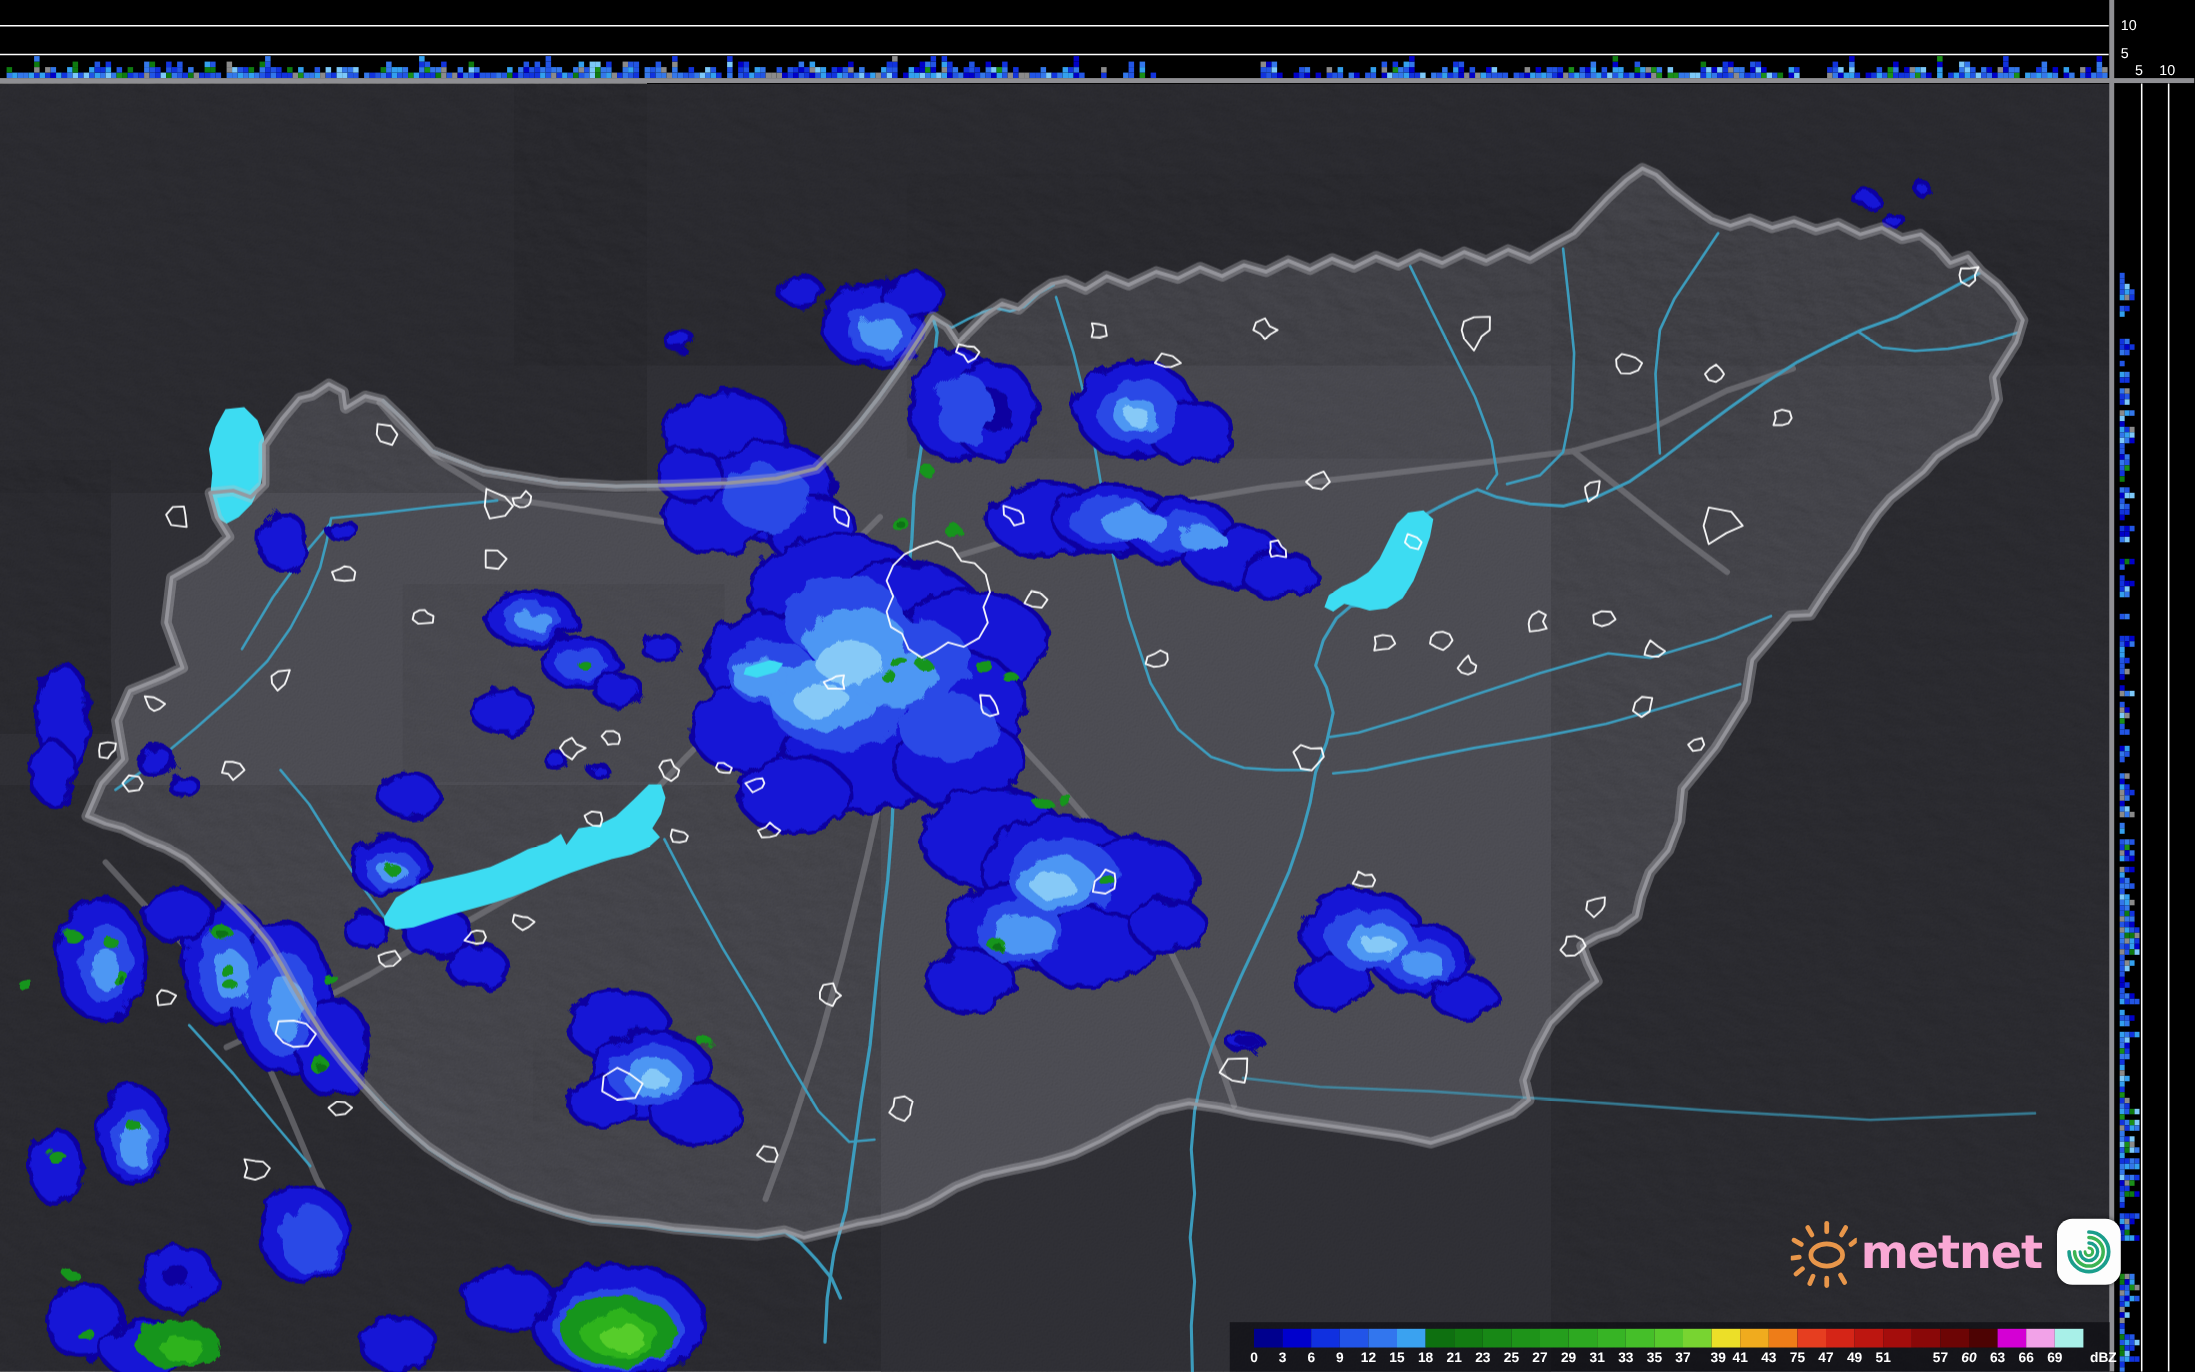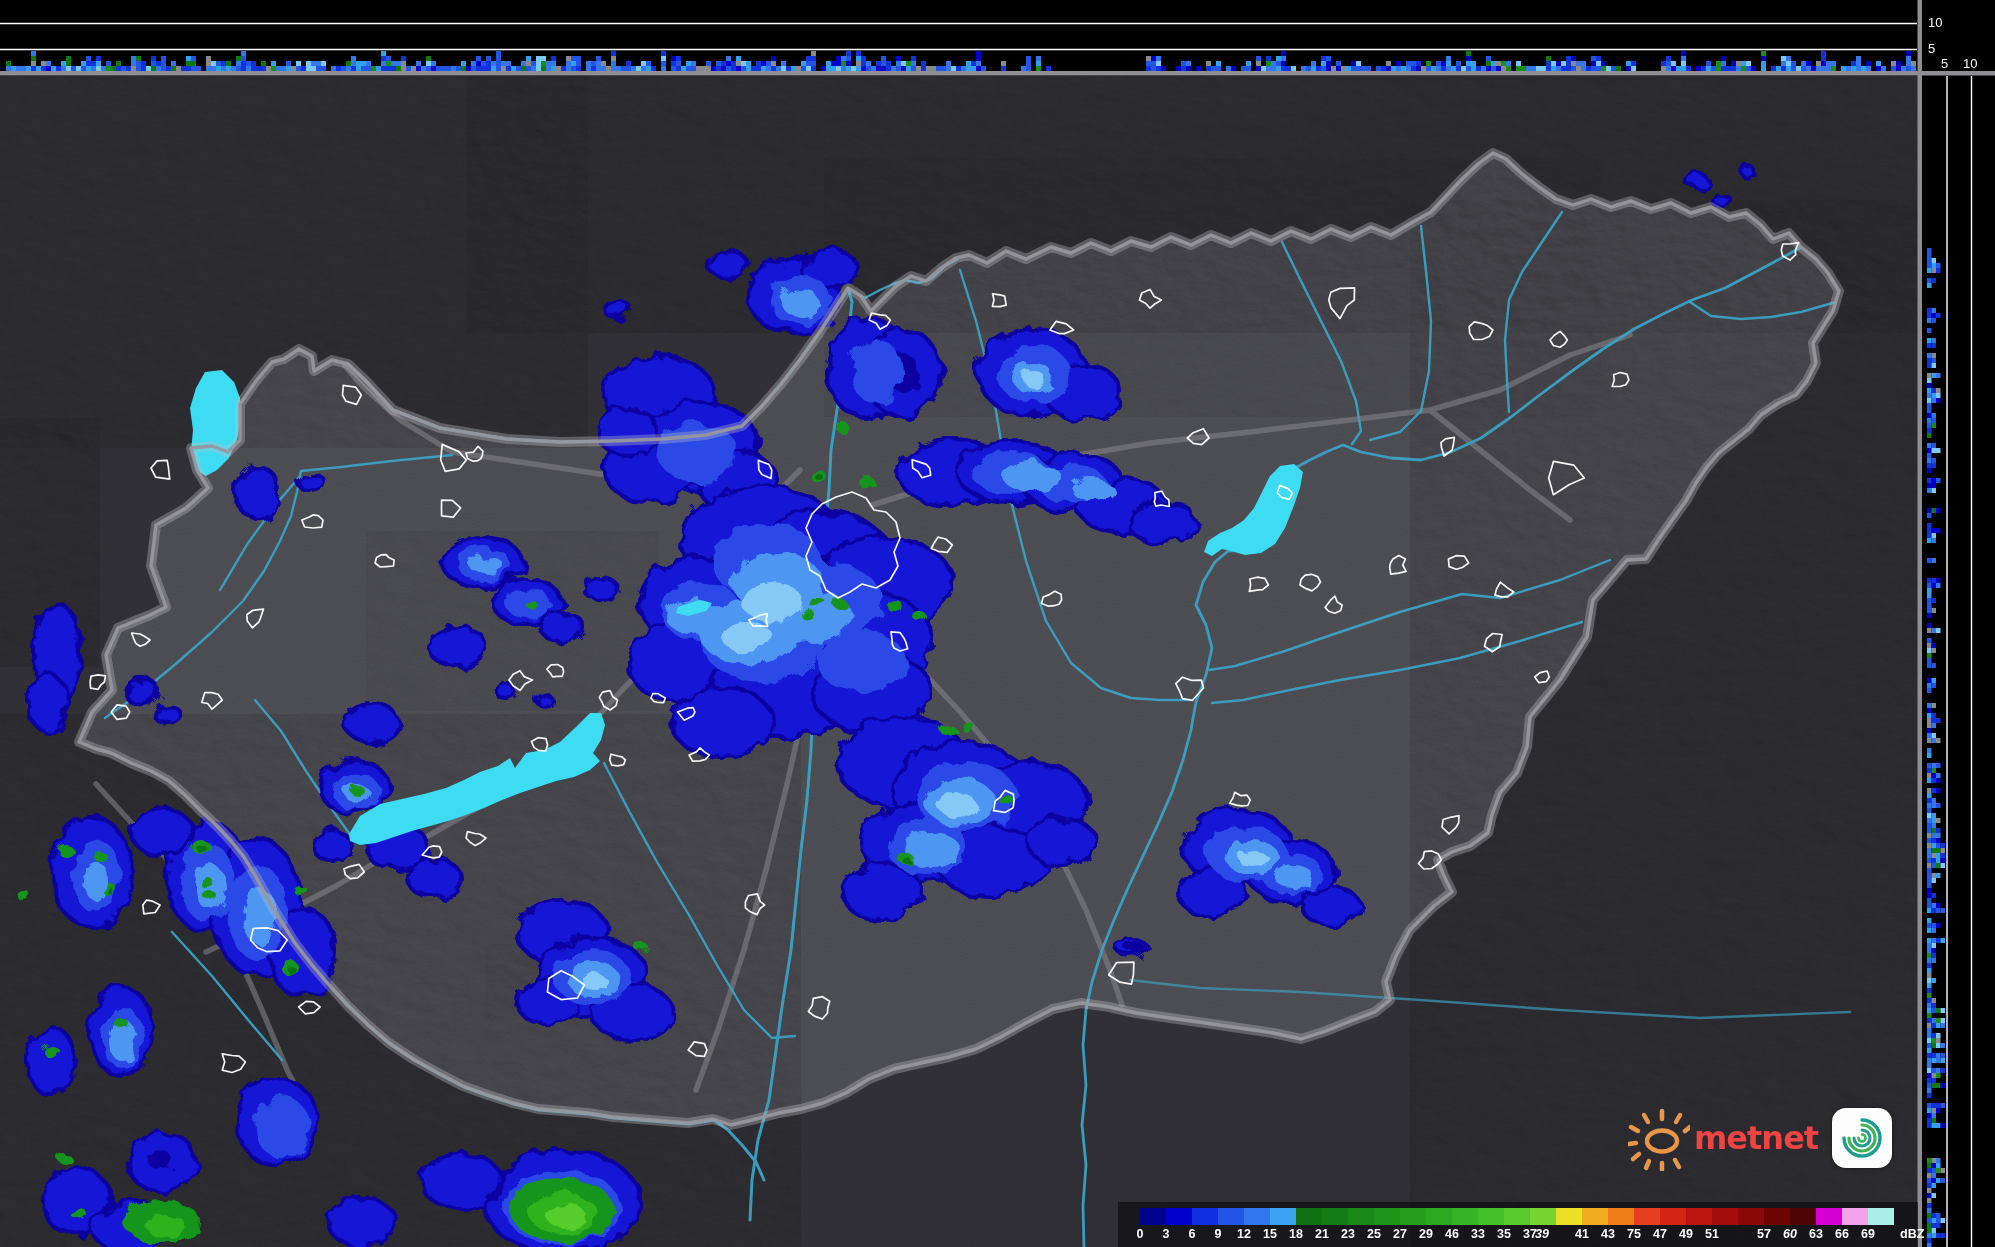--- a/index.html
+++ b/index.html
@@ -16,21 +16,21 @@
   
   .axlab{position:absolute;z-index:6;color:#fff;font-size:13px;font-weight:normal;line-height:13px;}
   
   #legend{position:absolute;z-index:6;left:1118px;top:1202px;width:800px;height:45px;
           background:rgba(6,6,10,.58);}
   #legend .cell{position:absolute;top:6px;height:17px;width:26px;}
   #legend .tick{position:absolute;top:25px;transform:translateX(-50%);font-size:12.5px;font-weight:bold;color:#fff;}
   #legend .unit{position:absolute;top:25px;font-size:12.5px;font-weight:bold;color:#fff;}
   
   #brand{position:absolute;z-index:6;left:1628px;top:1096px;width:300px;height:84px;display:flex;align-items:center;}
-  #brand-name{color:#ef4444;font-size:32px;font-weight:bold;letter-spacing:-1px;margin-left:4px;
+  #brand-name{color:#f9a8d4;font-size:42px;font-weight:bold;letter-spacing:-1px;margin-left:4px;
               font-family:"DejaVu Sans","Liberation Sans",sans-serif;}
   #app-icon{margin-left:14px;width:60px;height:60px;background:#fdfdfd;border-radius:14px;
             display:flex;align-items:center;justify-content:center;box-shadow:0 0 4px rgba(0,0,0,.5);}
 </style>
 </head>
 <body>
 
 <div id="stage">
 
 <svg id="mapsvg" width="1995" height="1247" viewBox="0 0 1995 1247">
@@ -1396,29 +1396,29 @@
       <span class="tick" style="left: 204px;">21</span>
       <span class="cell" style="left: 230px; background: rgb(24, 136, 22);"></span>
       <span class="tick" style="left: 230px;">23</span>
       <span class="cell" style="left: 256px; background: rgb(30, 147, 25);"></span>
       <span class="tick" style="left: 256px;">25</span>
       <span class="cell" style="left: 282px; background: rgb(37, 158, 29);"></span>
       <span class="tick" style="left: 282px;">27</span>
       <span class="cell" style="left: 308px; background: rgb(45, 169, 33);"></span>
       <span class="tick" style="left: 308px;">29</span>
       <span class="cell" style="left: 334px; background: rgb(55, 180, 37);"></span>
-      <span class="tick" style="left: 334px;">46</span>
+      <span class="tick" style="left: 334px;">31</span>
       <span class="cell" style="left: 360px; background: rgb(69, 191, 41);"></span>
       <span class="tick" style="left: 360px;">33</span>
       <span class="cell" style="left: 386px; background: rgb(88, 202, 45);"></span>
       <span class="tick" style="left: 386px;">35</span>
       <span class="cell" style="left: 412px; background: rgb(120, 212, 49);"></span>
       <span class="tick" style="left: 412px;">37</span>
       <span class="cell" style="left: 438px; background: rgb(236, 223, 40);"></span>
-      <span class="tick" style="left: 424px; font-style: italic;">39</span>
+      <span class="tick" style="left: 444px;">39</span>
       <span class="cell" style="left: 464px; background: rgb(240, 171, 30);"></span>
       <span class="tick" style="left: 464px;">41</span>
       <span class="cell" style="left: 490px; background: rgb(238, 125, 24);"></span>
       <span class="tick" style="left: 490px;">43</span>
       <span class="cell" style="left: 516px; background: rgb(230, 62, 32);"></span>
       <span class="tick" style="left: 516px;">75</span>
       <span class="cell" style="left: 542px; background: rgb(213, 37, 23);"></span>
       <span class="tick" style="left: 542px;">47</span>
       <span class="cell" style="left: 568px; background: rgb(189, 22, 16);"></span>
       <span class="tick" style="left: 568px;">49</span>

